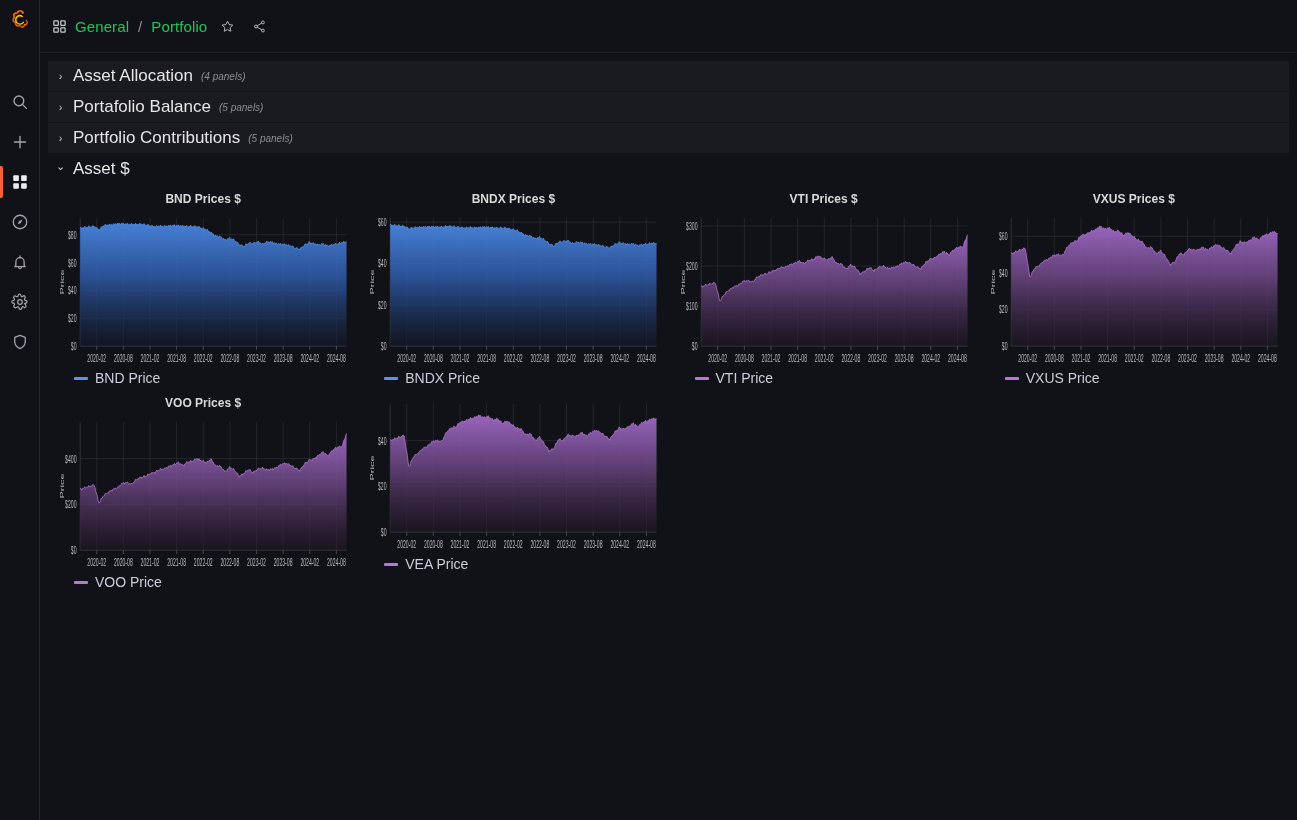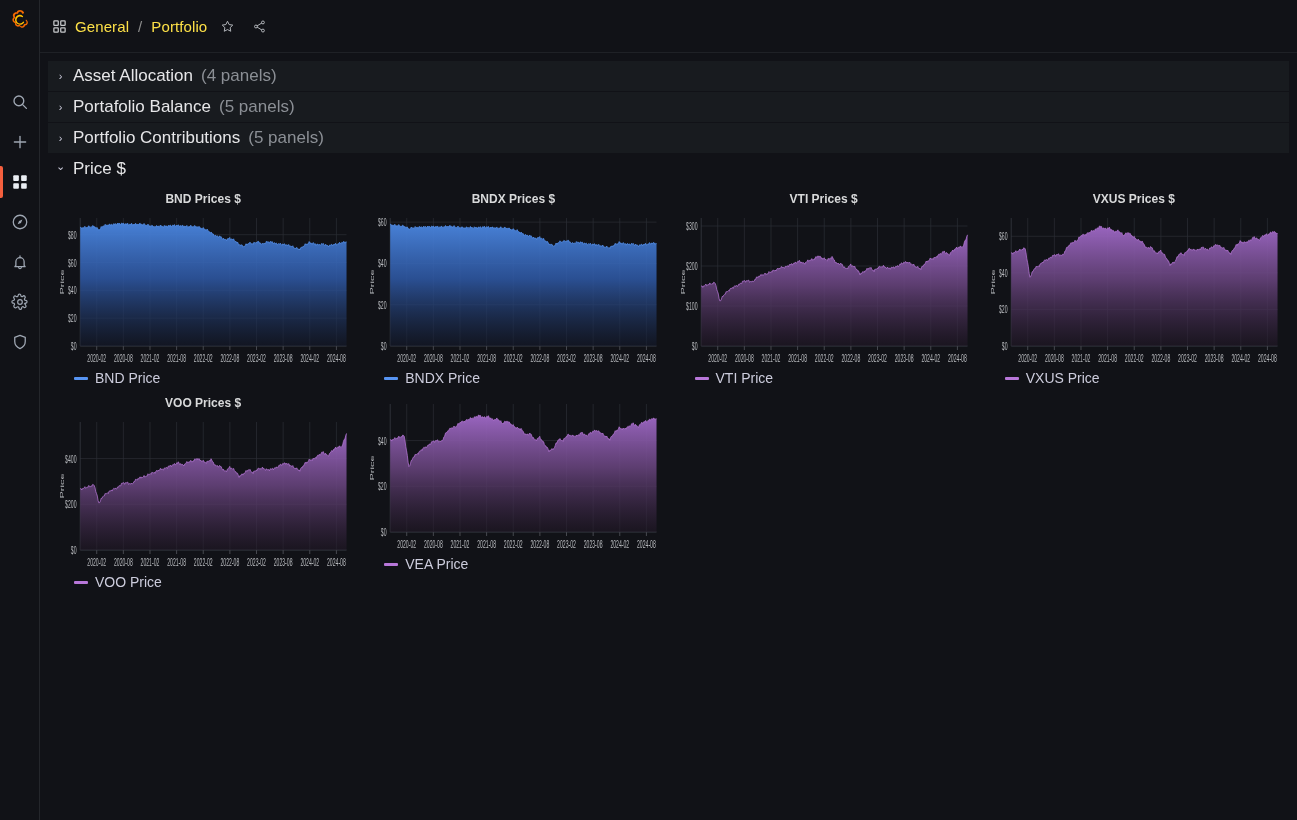--- a/index.html
+++ b/index.html
@@ -40,37 +40,37 @@
   .main { flex: 1 1 auto; height: 820px; display: flex; flex-direction: column; background: #111217; overflow: hidden; }
 
   .topbar {
     height: 53px; flex: 0 0 53px;
     display: flex; align-items: center;
     padding: 0 12px;
     border-bottom: 1px solid #1f2126;
     background: #111217;
   }
   .crumb-wrap { display: flex; align-items: center; gap: 8px; }
-  .crumb-text { font-size: 15px; color: #fde047; letter-spacing: .1px; }
+  .crumb-text { font-size: 15px; color: #22c55e; letter-spacing: .1px; }
   .crumb-sep { color: #8e8e8e; margin: 0 1px; }
   .icon-btn { color: #b0b3b8; display: flex; align-items: center; cursor: pointer; }
 
   .scroll-area { flex: 1 1 auto; overflow: hidden; padding: 0 8px 0 8px; }
 
   
   .row-header {
     height: 30px; margin-top: 0px; margin-bottom: 0px;
     background: #181b1f;
     display: flex; align-items: center; gap: 8px;
     padding-left: 8px; cursor: pointer;
   }
   .row-spacer { height: 0px; }
   .chev { color: #ccccdc; font-size: 11px; width: 9px; display:inline-block; text-align:center; }
   .row-title { font-size: 17px; font-weight: 400; color: #e6e6e8; }
-  .row-count { font-size: 17px; color: #8b8f95; }
+  .row-count { font-size: 10px; color: #8b8f95; font-style: italic; }
 
   
   .panel-grid { display: grid; grid-template-columns: 1fr 1fr 1fr 1fr; }
   .panel { position: relative; background: #111217; padding: 6px 8px 2px 8px; }
   .panel-title {
     text-align: center; font-size: 12px; font-weight: 700; color: #d8d9da;
     height: 18px; line-height: 18px;
   }
   .plot-wrap { position: relative; }
   svg.plot { display: block; width: 100%; }
@@ -196,21 +196,21 @@
 
       <div class="row-header">
         <span class="chev">›</span>
         <span class="row-title">Portfolio Contributions</span>
         <span class="row-count">(5 panels)</span>
       </div>
       <div class="row-spacer" style="height:1px"></div>
 
       <div class="row-header" style="background:#111217;">
         <span class="chev" style="position:relative;top:-3px;">⌄</span>
-        <span class="row-title">Price $</span>
+        <span class="row-title">Asset $</span>
         <span class="row-count"></span>
       </div>
 
       <div class="panel-grid" id="panel-grid">
           <div class="panel">
             <div class="panel-title">BND Prices $</div>
             <div class="plot-wrap">
               <svg class="plot" viewBox="0 0 632 162" height="162" preserveAspectRatio="none">
                 <defs>
                   <linearGradient id="grad0" x1="0" y1="0" x2="0" y2="1">

